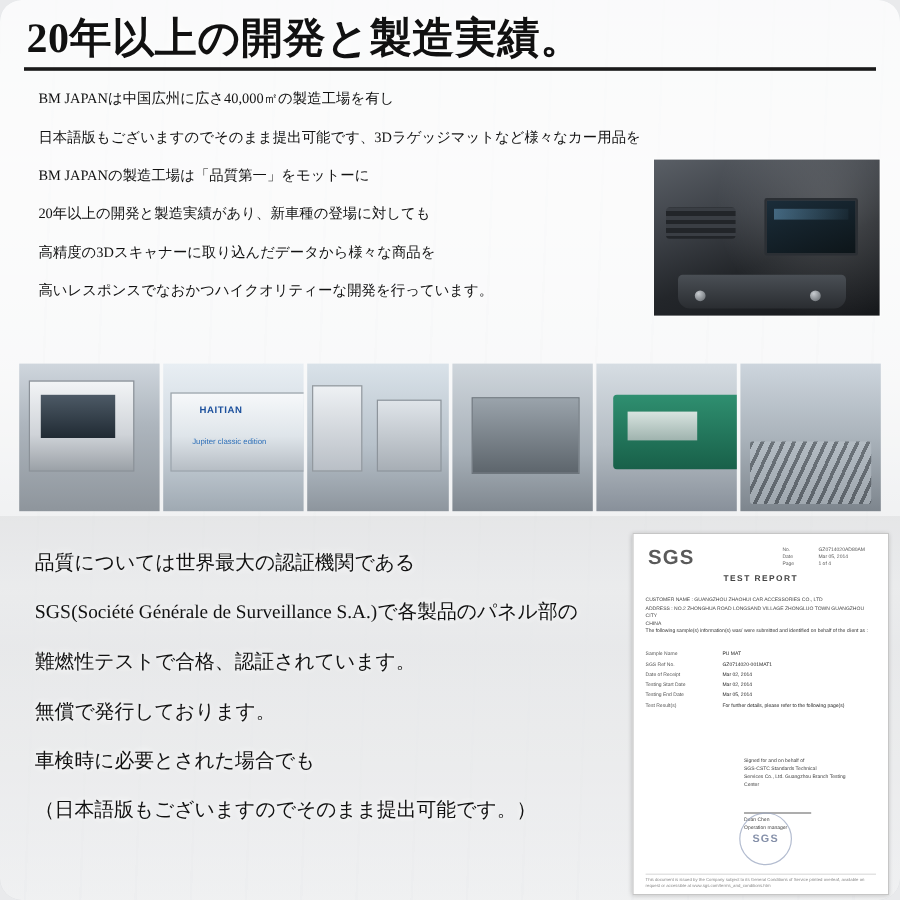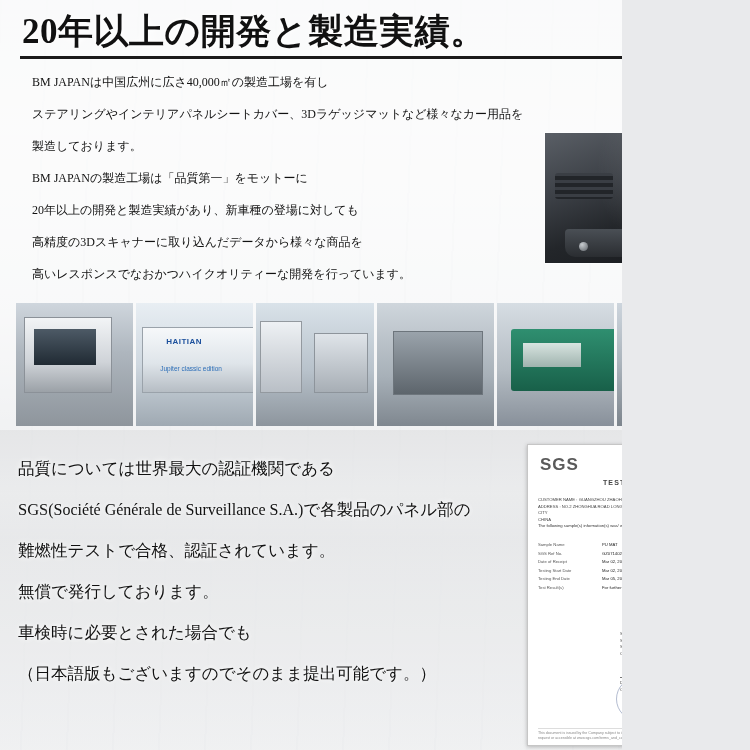--- a/index.html
+++ b/index.html
@@ -9,24 +9,25 @@
   body {
     width: 750px;
     height: 750px;
     font-family: "Liberation Serif", "DejaVu Serif", serif;
     background: #e9eaec;
     overflow: hidden;
     position: relative;
   }
   .page {
     position: relative;
-    width: 622px;
+    width: 750px;
     height: 750px;
     background: linear-gradient(180deg, #dfe2e6 0%, #e8eaec 30%, #e4e6e9 60%, #d9dcdf 100%);
     overflow: hidden;
+    border-radius: 18px;
   }
 
   
   .bg-layer {
     position: absolute;
     inset: 0;
     background:
       linear-gradient(180deg, rgba(255,255,255,0.75) 0%, rgba(255,255,255,0.55) 40%, rgba(255,255,255,0.35) 55%, rgba(235,237,240,0.2) 100%),
       repeating-linear-gradient(92deg, rgba(180,186,192,0.20) 0px, rgba(180,186,192,0.20) 2px, rgba(255,255,255,0) 2px, rgba(255,255,255,0) 46px),
       linear-gradient(180deg, #cfd4d9 0%, #e7e9eb 18%, #dfe1e4 42%, #cfd2d6 58%, #b9bcc0 72%, #d8dadd 100%);
@@ -222,21 +223,21 @@
     position:absolute; left:8px; bottom:6px; right:8px; height:52px;
     background:
       repeating-linear-gradient(115deg, rgba(60,66,72,0.55) 0 3px, rgba(190,198,205,0.5) 3px 8px);
     border-radius: 2px;
   }
 
   
   .para-bottom {
     position: absolute;
     top: 448px;
-    left: 18px;
+    left: 29px;
     width: 500px;
     font-size: 16.5px;
     line-height: 41px;
     color: #111;
     text-shadow: 0 0 5px rgba(255,255,255,0.95), 0 0 10px rgba(255,255,255,0.8);
   }
   .para-bottom p { margin: 0; white-space: nowrap; }
   .para-bottom .sgs-line .latin {
     font-size: 16px;
   }
@@ -356,22 +357,21 @@
 <div class="page">
   <div class="bg-layer"></div>
   <div class="bg-floor"></div>
   <div class="bg-wash"></div>
 
   <div class="heading">20年以上の開発と製造実績。</div>
   <div class="heading-rule"></div>
 
   <div class="para-top">
     <p>BM JAPANは中国広州に広さ40,000㎡の製造工場を有し</p>
-    <p>ステアリングやインテリアパネルシートカバー、3Dラゲッジマットなど様々なカー用品を</p>
-    <p>製造しております。</p>
+    <p>日本語版もございますのでそのまま提出可能です、3Dラゲッジマットなど様々なカー用品を</p>
     <p>BM JAPANの製造工場は「品質第一」をモットーに</p>
     <p>20年以上の開発と製造実績があり、新車種の登場に対しても</p>
     <p>高精度の3Dスキャナーに取り込んだデータから様々な商品を</p>
     <p>高いレスポンスでなおかつハイクオリティーな開発を行っています。</p>
   </div>
 
   <div class="photo photo-dash">
     <div class="dash-vent"></div>
     <div class="dash-screen"></div>
     <div class="dash-console"></div>

